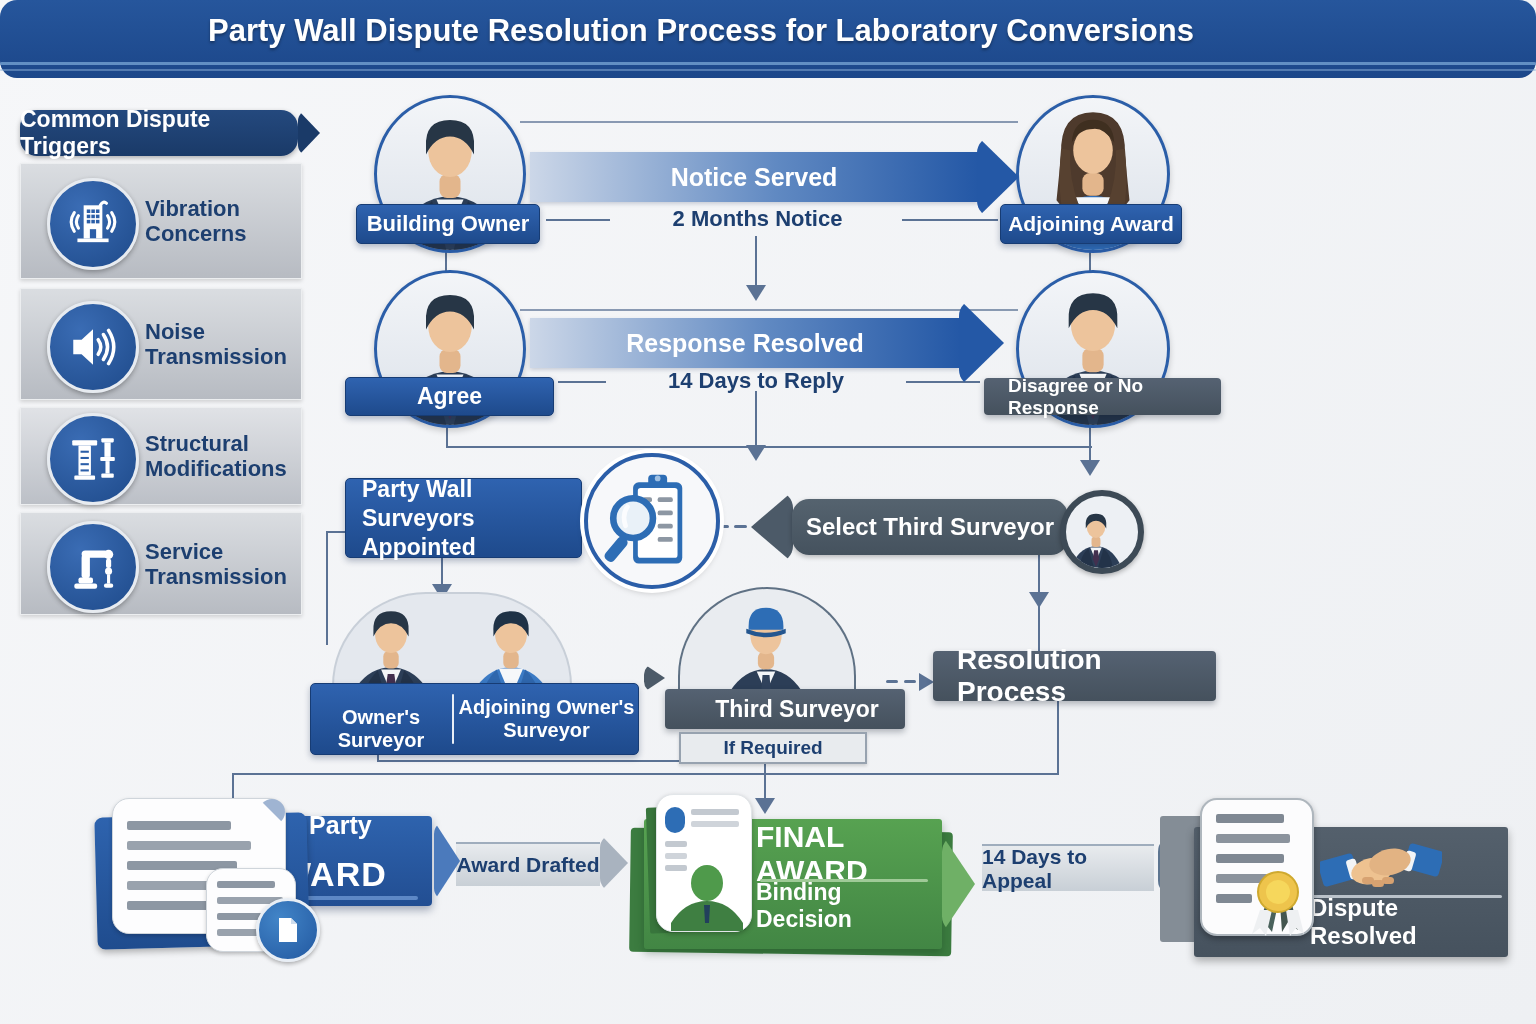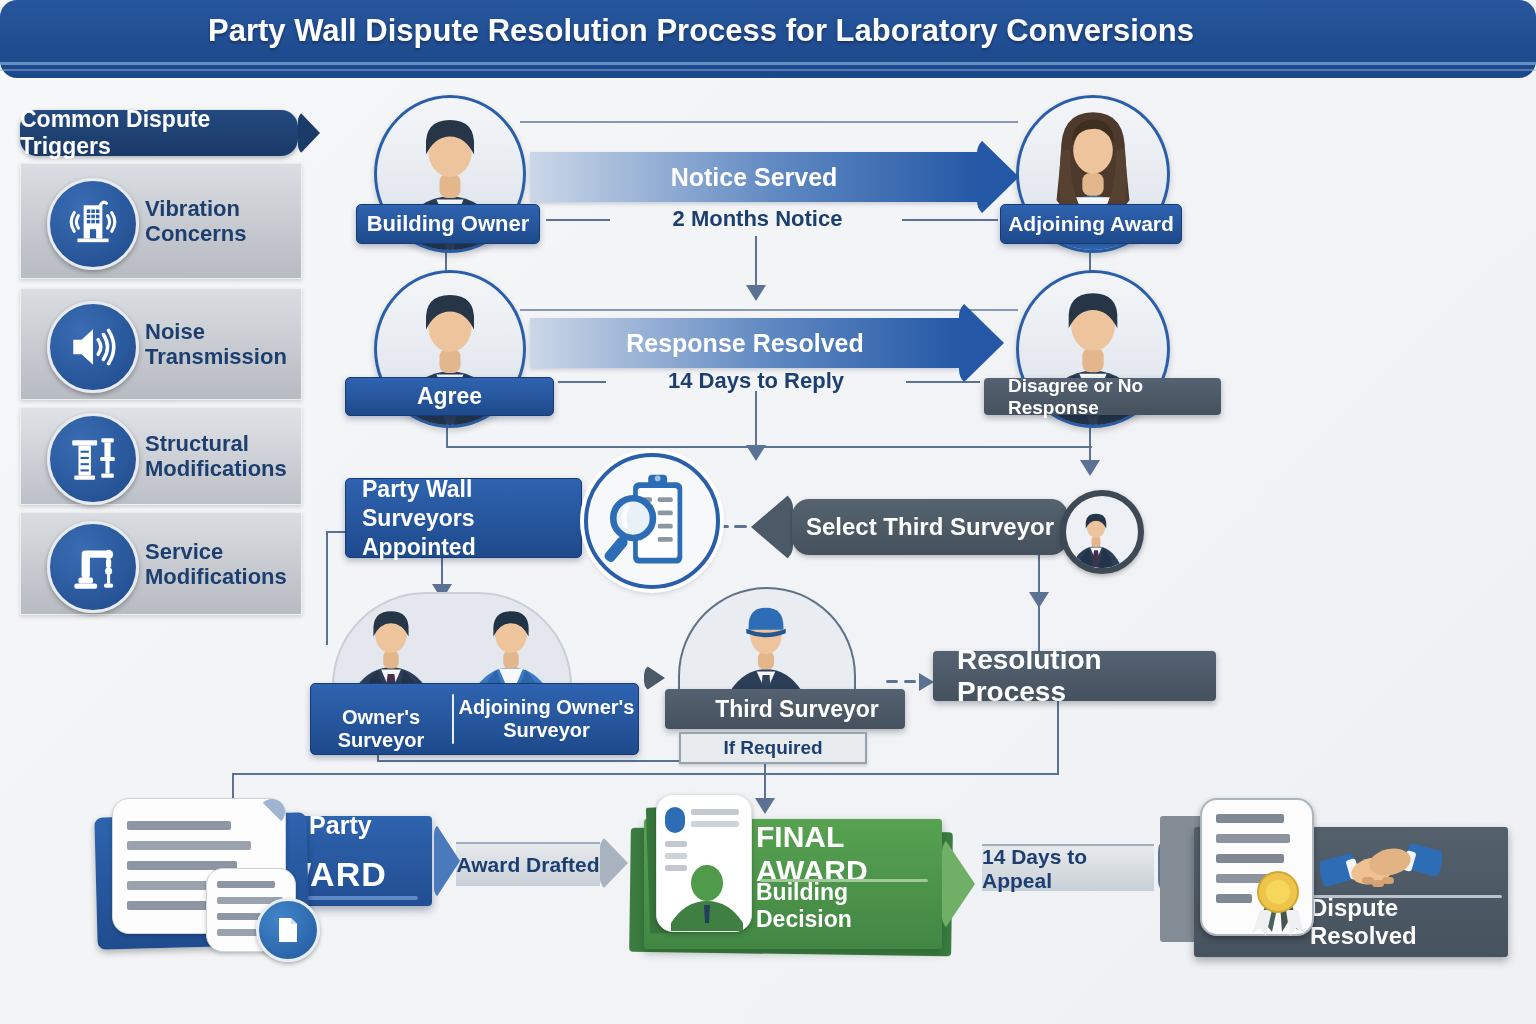--- a/index.html
+++ b/index.html
@@ -152,21 +152,21 @@
           <rect x="15" y="14" width="8" height="23" rx="3"></rect>
           <rect x="15" y="10" width="26" height="7" rx="3.5"></rect>
           <circle cx="41" cy="14" r="4.5"></circle>
           <rect x="38.5" y="18" width="5" height="9" rx="2"></rect>
           <circle cx="41" cy="30" r="3.4"></circle>
           <rect x="39.5" y="33" width="3" height="9"></rect>
           <rect x="36.5" y="42" width="9" height="4" rx="2"></rect>
         </g>
       </svg>
     </div>
-    <div class="cardlabel" style="top:26px;">Service Modifications</div>
+    <div class="cardlabel" style="top:26px;">Service Transmission</div>
   </div>
 
   <div class="hline" style="left:520px;top:121px;width:498px;opacity:.7;"></div>
   <div class="hline" style="left:546px;top:219px;width:64px;"></div>
   <div class="hline" style="left:902px;top:219px;width:96px;"></div>
   <div class="vline" style="left:445px;top:242px;height:32px;"></div>
   <div class="vline" style="left:1089px;top:242px;height:32px;"></div>
   <div class="vline" style="left:755px;top:236px;height:50px;"></div>
   <div class="arr-down" style="left:746px;top:285px;"></div>
 
@@ -358,21 +358,21 @@
 
   <div class="gband" style="left:456px;top:842px;width:144px;height:42px;">
     <span class="navy" style="font-size:21px;">Award Drafted</span>
   </div>
   <div class="abs" style="left:600px;top:834px;width:0;height:0;border-top:29px solid transparent;border-bottom:29px solid transparent;border-left:28px solid #a9b3bf;z-index:4;"></div>
 
   <div class="abs" style="left:630px;top:830px;width:322px;height:124px;background:#3c7c40;border-radius:4px;transform:rotate(.8deg);z-index:4;"></div>
   <div class="abs" style="left:644px;top:819px;width:298px;height:130px;background:linear-gradient(180deg,#57a251,#428644);border-radius:3px;box-shadow:0 4px 8px rgba(20,60,25,.35);z-index:5;">
     <div class="ctext" style="left:112px;top:18px;width:176px;height:34px;color:#fff;font-weight:bold;font-size:30px;">FINAL AWARD</div>
     <div class="abs" style="left:116px;top:60px;width:168px;height:3px;background:#9fca97;border-radius:2px;"></div>
-    <div class="ctext" style="left:112px;top:72px;width:176px;height:30px;color:#fff;font-weight:bold;font-size:23px;">Building Decision</div>
+    <div class="ctext" style="left:112px;top:72px;width:176px;height:30px;color:#fff;font-weight:bold;font-size:23px;">Binding Decision</div>
   </div>
   <div class="abs" style="left:942px;top:835px;width:0;height:0;border-top:49px solid transparent;border-bottom:49px solid transparent;border-left:33px solid #6fb066;z-index:5;"></div>
   <div class="abs" style="left:648px;top:794px;width:104px;height:140px;z-index:6;">
     <div class="abs" style="left:0;top:12px;width:96px;height:126px;background:#38753c;transform:rotate(-2deg);border-radius:2px;"></div>
     <div class="abs" style="left:8px;top:0;width:94px;height:136px;background:#ffffff;border:1px solid #e2e6e9;box-shadow:0 2px 5px rgba(0,0,0,.25);">
       <div class="abs" style="left:8px;top:12px;width:20px;height:26px;background:#2d6db5;"></div>
       <div class="abs" style="left:34px;top:14px;width:48px;height:6px;background:#c3c9d0;border-radius:2px;"></div>
       <div class="abs" style="left:34px;top:26px;width:48px;height:6px;background:#cfd4da;border-radius:2px;"></div>
       <div class="abs" style="left:8px;top:46px;width:22px;height:6px;background:#c3c9d0;border-radius:2px;"></div>
       <div class="abs" style="left:8px;top:58px;width:22px;height:6px;background:#cfd4da;border-radius:2px;"></div>

